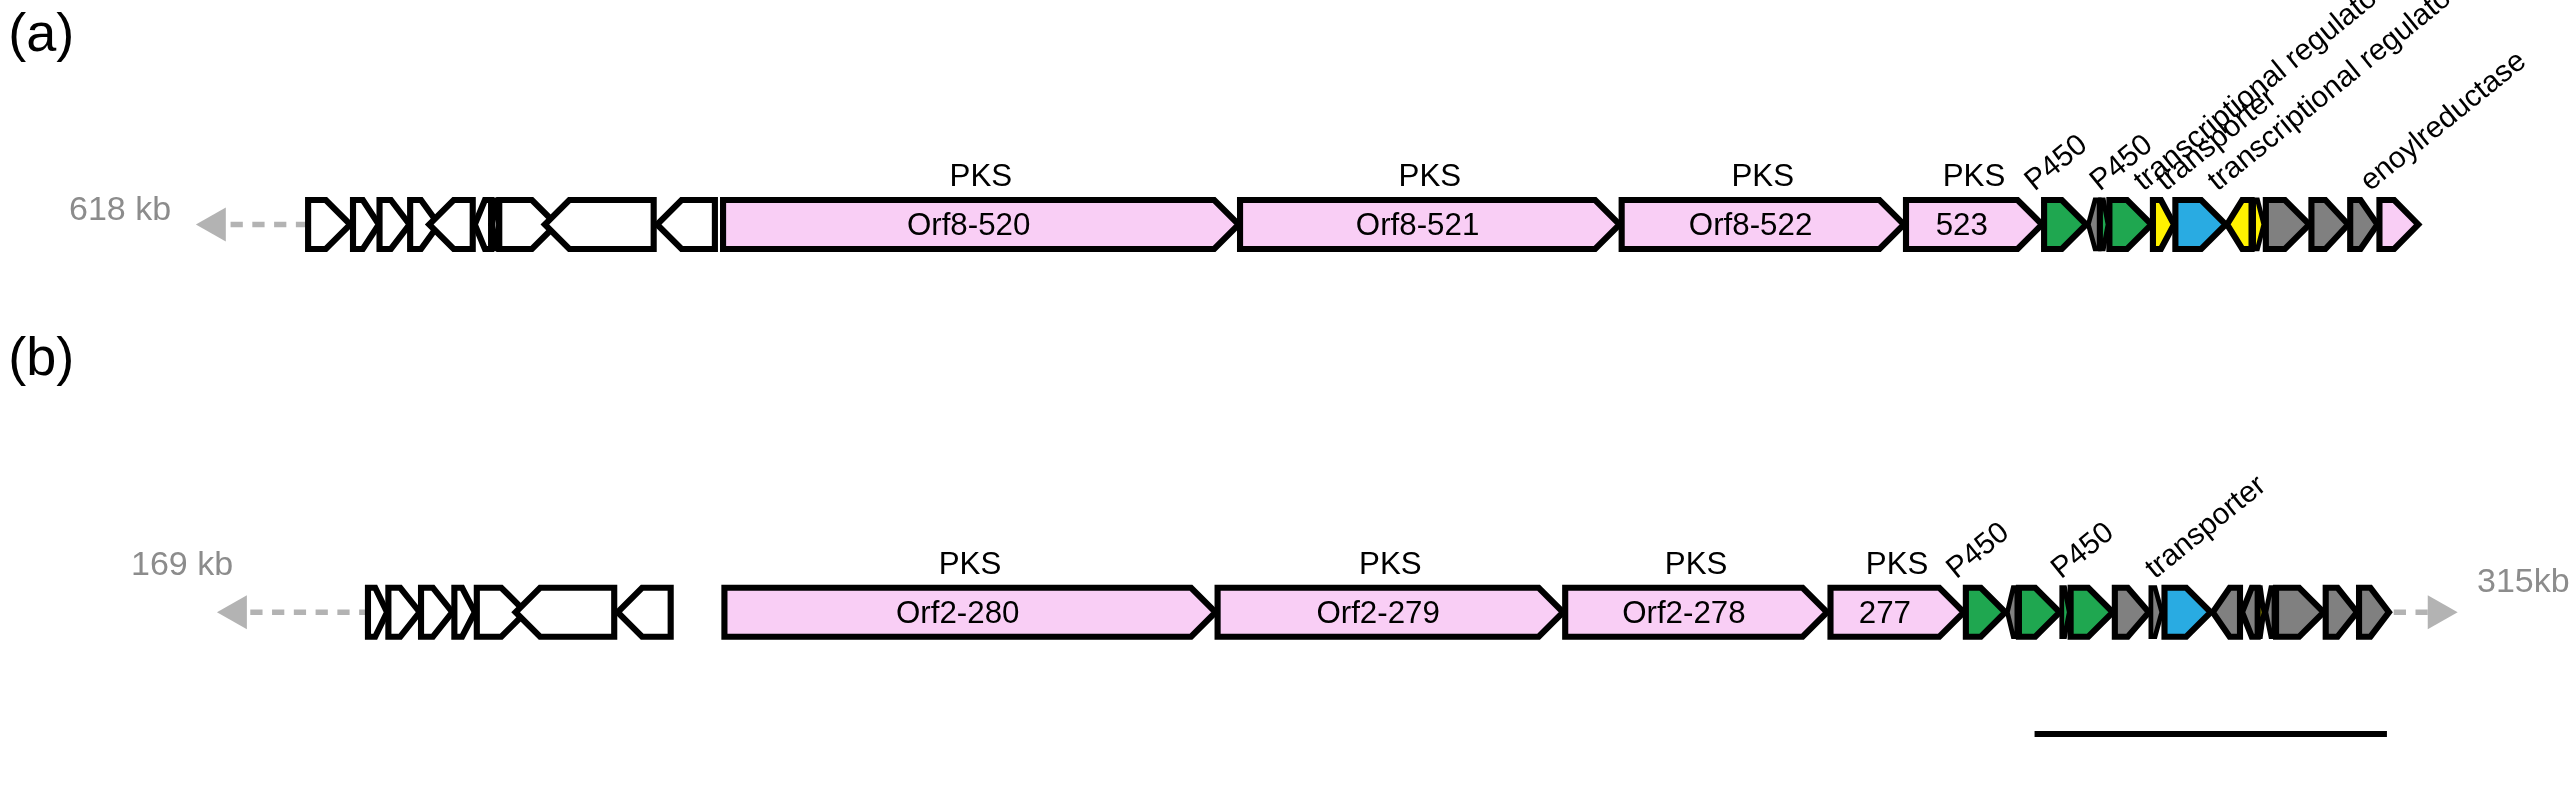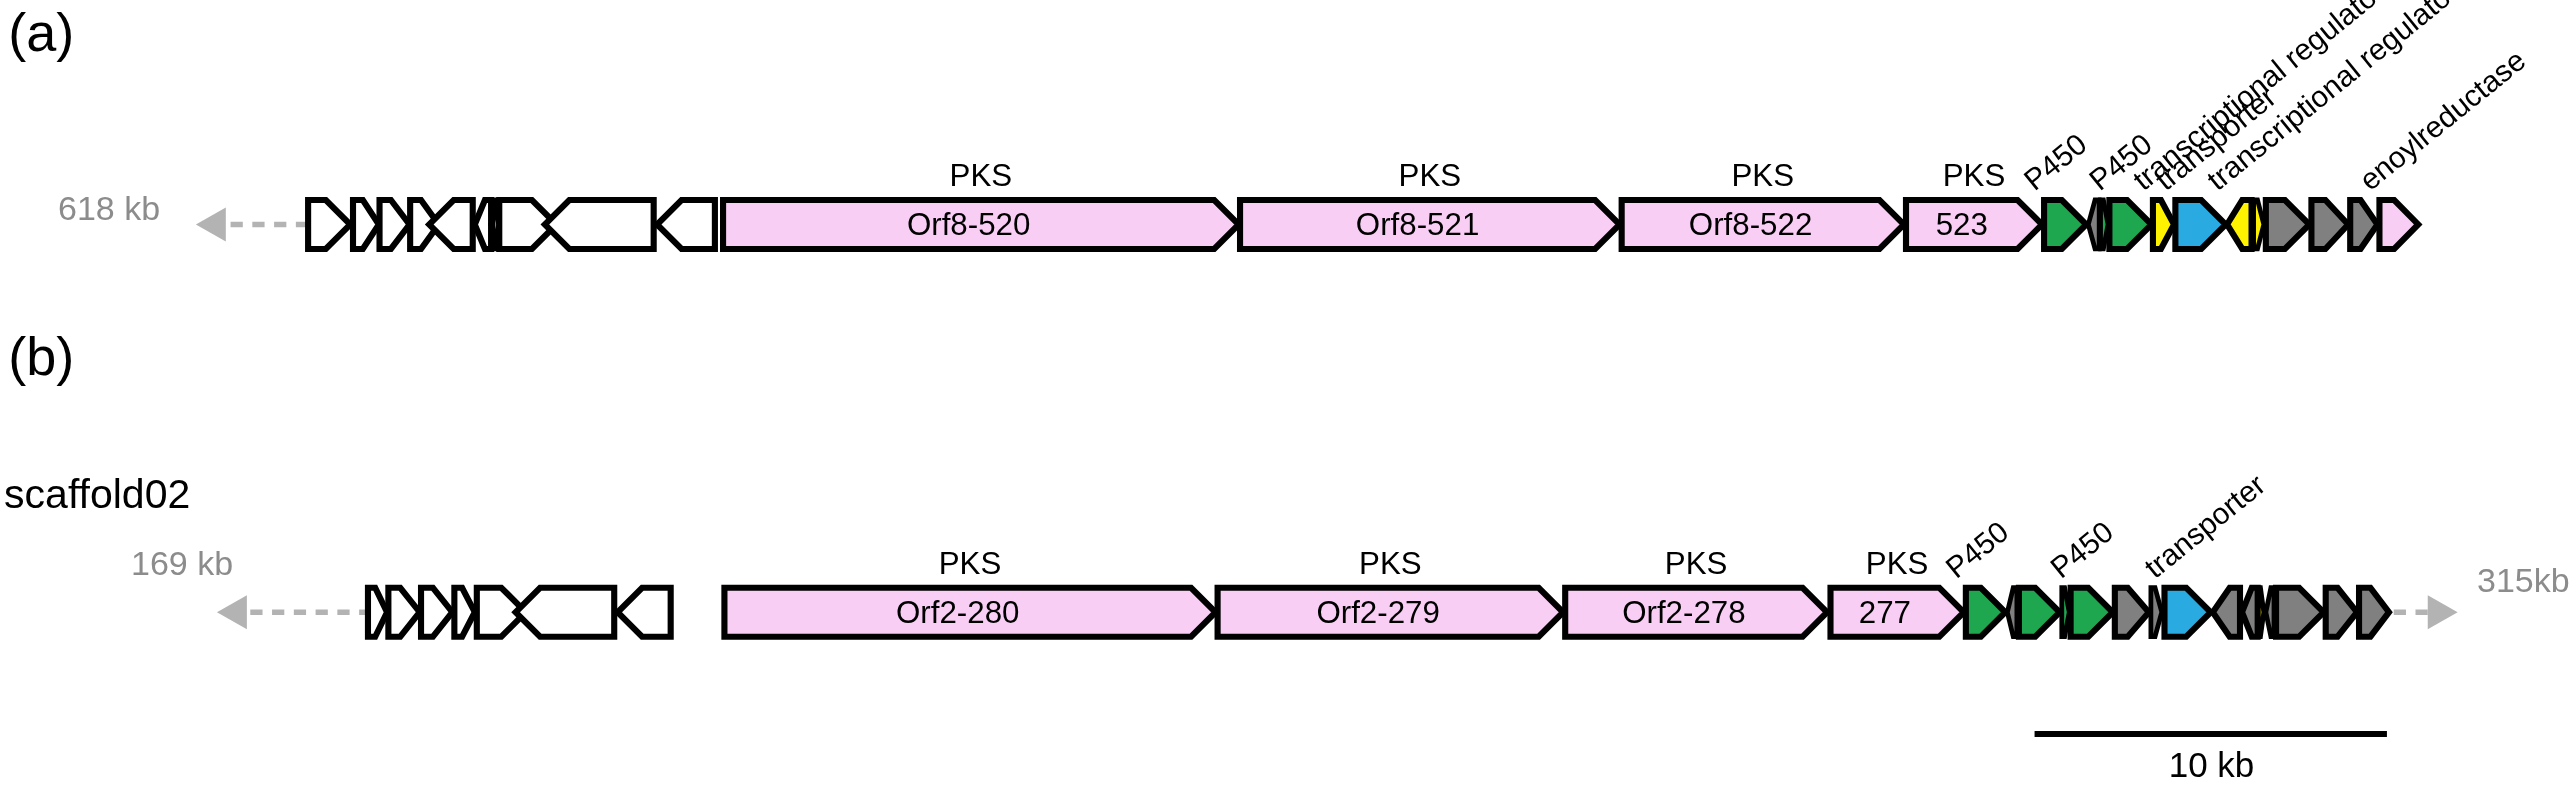--- a/index.html
+++ b/index.html
@@ -98,22 +98,20 @@
       <polygon points="3318,864 3309.26,864 3295,900 3309.26,936 3318,936" fill="#808080" stroke="#000000" stroke-width="9" stroke-linejoin="miter"></polygon>
       <polygon points="3319,864 3322.04,864 3327,900 3322.04,936 3319,936" fill="#fff200" stroke="#000000" stroke-width="7" stroke-linejoin="miter"></polygon>
       <polygon points="3342,864 3337.44,864 3330,900 3337.44,936 3342,936" fill="#808080" stroke="#000000" stroke-width="7" stroke-linejoin="miter"></polygon>
       <polygon points="3345,864 3379,864 3415,900 3379,936 3345,936" fill="#808080" stroke="#000000" stroke-width="9" stroke-linejoin="miter"></polygon>
       <polygon points="3418,864 3435.48,864 3464,900 3435.48,936 3418,936" fill="#808080" stroke="#000000" stroke-width="9" stroke-linejoin="miter"></polygon>
       <polygon points="3467,864 3483.72,864 3511,900 3483.72,936 3467,936" fill="#808080" stroke="#000000" stroke-width="9" stroke-linejoin="miter"></polygon>
       <line x1="2990" y1="1079" x2="3508" y2="1079" stroke="#000" stroke-width="9"></line>
     </svg>
 
   <div class="txt panel-label" style="left:8.2px;top:1.4px;">(a)</div>
-  <div class="txt coord" style="left:58px;top:189px;">618 kb</div>
+  <div class="txt coord" style="left:69px;top:189px;">618 kb</div>
 
   <div class="txt panel-label" style="left:8.2px;top:325px;">(b)</div>
-  <div class="txt scaffold-name" style="left:4.1px;top:471px;">scaffold02</div>
   <div class="txt coord" style="left:83px;top:544px;margin-left:48px;">169 kb</div>
   <div class="txt coord" style="left:2477px;top:561px;">315kb</div>
 
-  <div class="txt scalebar-label" style="left:2035px;top:745px;width:353px;">10 kb</div>
 </div>
 
 
 </body></html>

